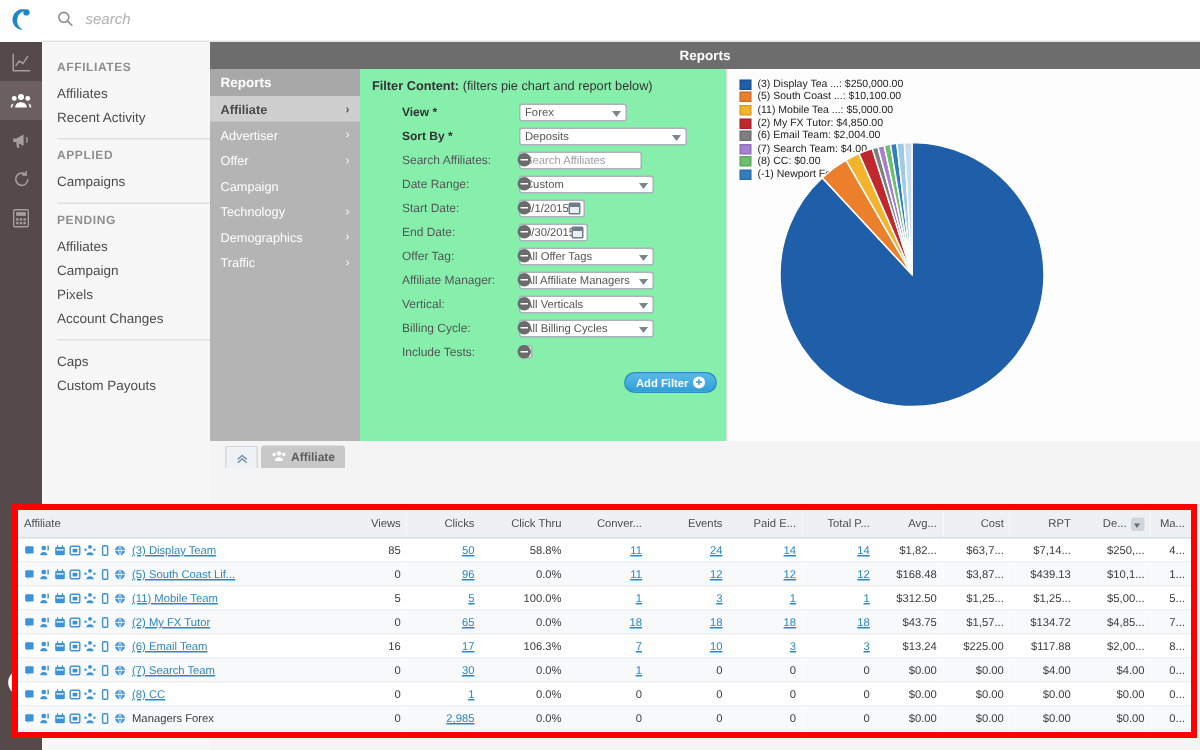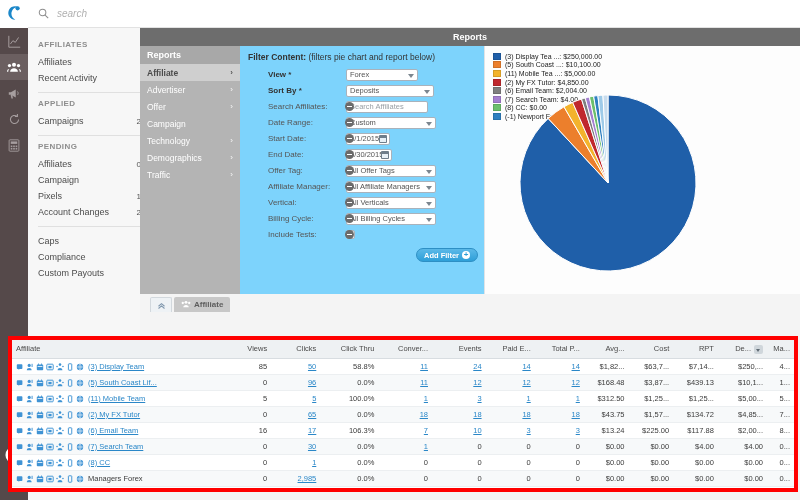--- a/index.html
+++ b/index.html
@@ -38,21 +38,21 @@
   .search-input {
     border: none; outline: none; margin-left: 8px; font-size: 10px;
     color: #9a9a9a; font-style: italic; background: transparent;
     font-family: "Liberation Sans", sans-serif; width: 300px;
   }
   .search-input::placeholder { color: #b0b0b0; font-style: italic; }
 
   
   .nav {
     position: absolute; left: 28px; top: 28px; width: 133px; height: 472px;
-    background: #f7f7f7; border-right: 7px solid #14532d; padding: 12px 0 0 10px;
+    background: #f7f7f7; border-right: 1px solid #14532d; padding: 12px 0 0 10px;
   }
   .nav-head {
     font-size: 8px; letter-spacing: .4px; color: #8e8e8e; font-weight: bold;
     margin-bottom: 5px; text-transform: uppercase;
   }
   .nav-item {
     font-size: 9px; color: #4c4c4c; padding: 3px 8px 3px 0; position: relative;
     display: flex; justify-content: space-between; align-items: center;
   }
   .nav-item.active { color: #2bb7a6; }
@@ -79,21 +79,21 @@
   }
   .submenu-item {
     font-size: 8.5px; color: #ffffff; padding: 3.5px 7px;
     display: flex; justify-content: space-between; align-items: center;
   }
   .submenu-item.active { background: #cfcfcf; color: #4a4a4a; font-weight: bold; }
   .chev { font-size: 8px; opacity: .9; }
 
   
   .filter {
-    width: 245px; background: #7dd3fc; padding: 6px 6px 0 8px;
+    width: 245px; background: #86efac; padding: 6px 6px 0 8px;
     border-right: 1px solid #dfe3e6;
   }
   .filter-title { font-size: 8.5px; color: #333; margin-bottom: 5px; }
   .filter-title b { font-weight: bold; }
   .frow { display: flex; align-items: center; height: 15px; margin-bottom: 1px; }
   .flabel { width: 78px; font-size: 8px; color: #555; margin-left: 20px; }
   .flabel.req { font-weight: bold; color: #333; }
   .fctl { position: relative; }
   .sel {
     height: 12px; background: #fff; border: 1px solid #a9b2bb; border-radius: 2px;
@@ -296,23 +296,20 @@
       </div>
       <div class="nav-item">
         <span>Account Changes</span>
         <span class="nav-badge">2</span>
       </div>
       <div class="nav-sep"></div>
       <div class="nav-item">
         <span>Caps</span>
       </div>
       <div class="nav-item">
-        <span>Compliance</span>
-      </div>
-      <div class="nav-item">
         <span>Custom Payouts</span>
       </div>
     </div>
 
   <div class="main">
     <div class="reports-bar">Reports</div>
 
     <div class="panel-row">
 
       <div class="submenu">
@@ -357,21 +354,21 @@
         <div id="filter-rows">
             <div class="frow">
               <div class="flabel req">View *</div>
               <div class="fctl">
                 <div class="sel" style="width: 72px;">Forex</div>
               </div>
             </div>
             <div class="frow">
               <div class="flabel req">Sort By *</div>
               <div class="fctl">
-                <div class="sel" style="width: 88px;">Deposits</div>
+                <div class="sel" style="width: 112px;">Deposits</div>
               </div>
             </div>
             <div class="frow">
               <div class="flabel">Search Affiliates:</div>
               <div class="fctl">
                 <div class="txt" style="width: 82px;">Search Affiliates</div>
               </div>
               <div class="minus"></div>
             </div>
             <div class="frow">

